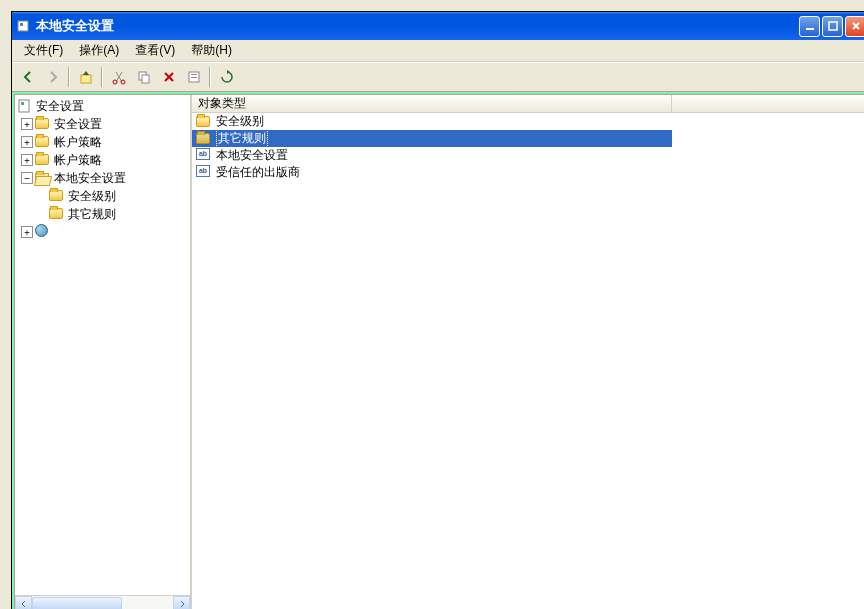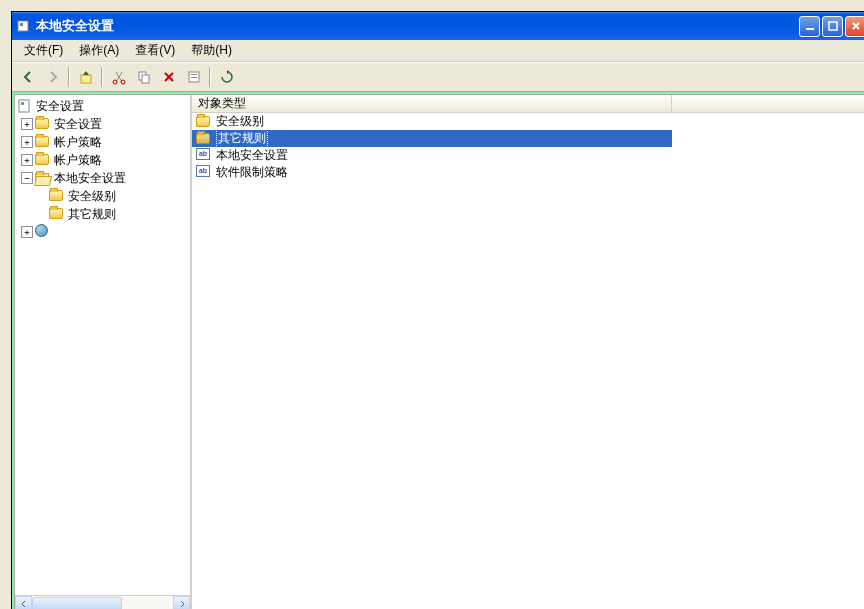--- a/index.html
+++ b/index.html
@@ -264,20 +264,20 @@
           <div class="list-icon">
               <div class="reg-icon">ab</div>
             </div>
           <span class="list-text">本地安全设置</span>
         </div>
 
         <div class="list-row">
           <div class="list-icon">
               <div class="reg-icon">ab</div>
             </div>
-          <span class="list-text">软件限制策略</span>
+          <span class="list-text">受信任的出版商</span>
         </div>
 
       </div>
     </div>
 
   </div>
 </div>
 
 </body></html>

